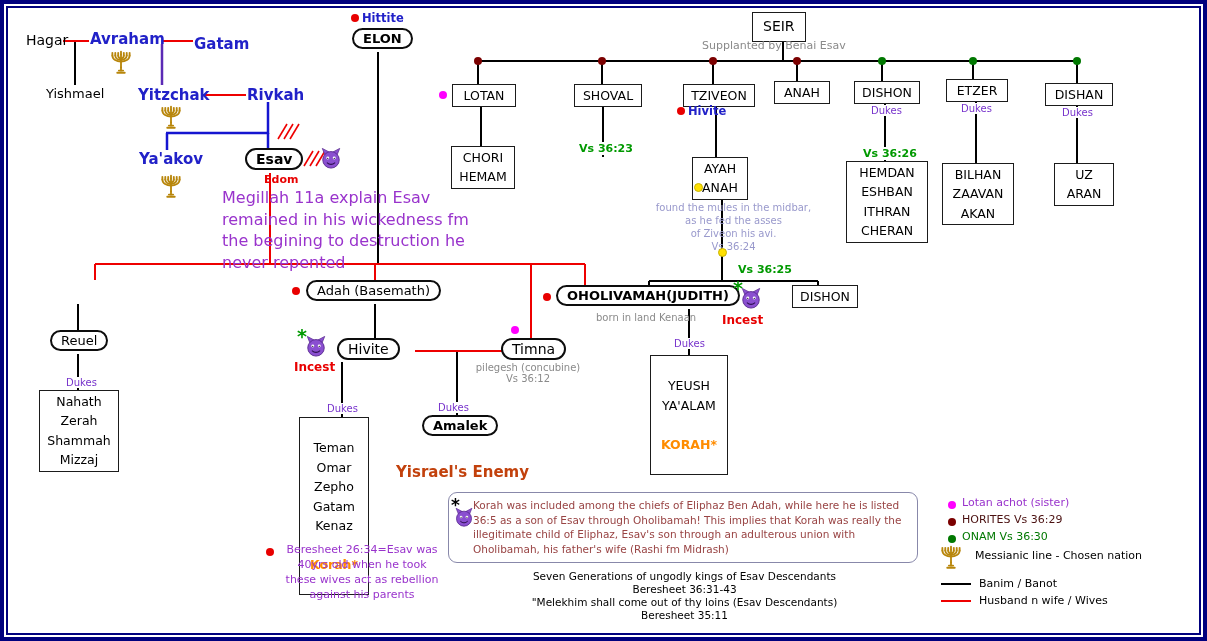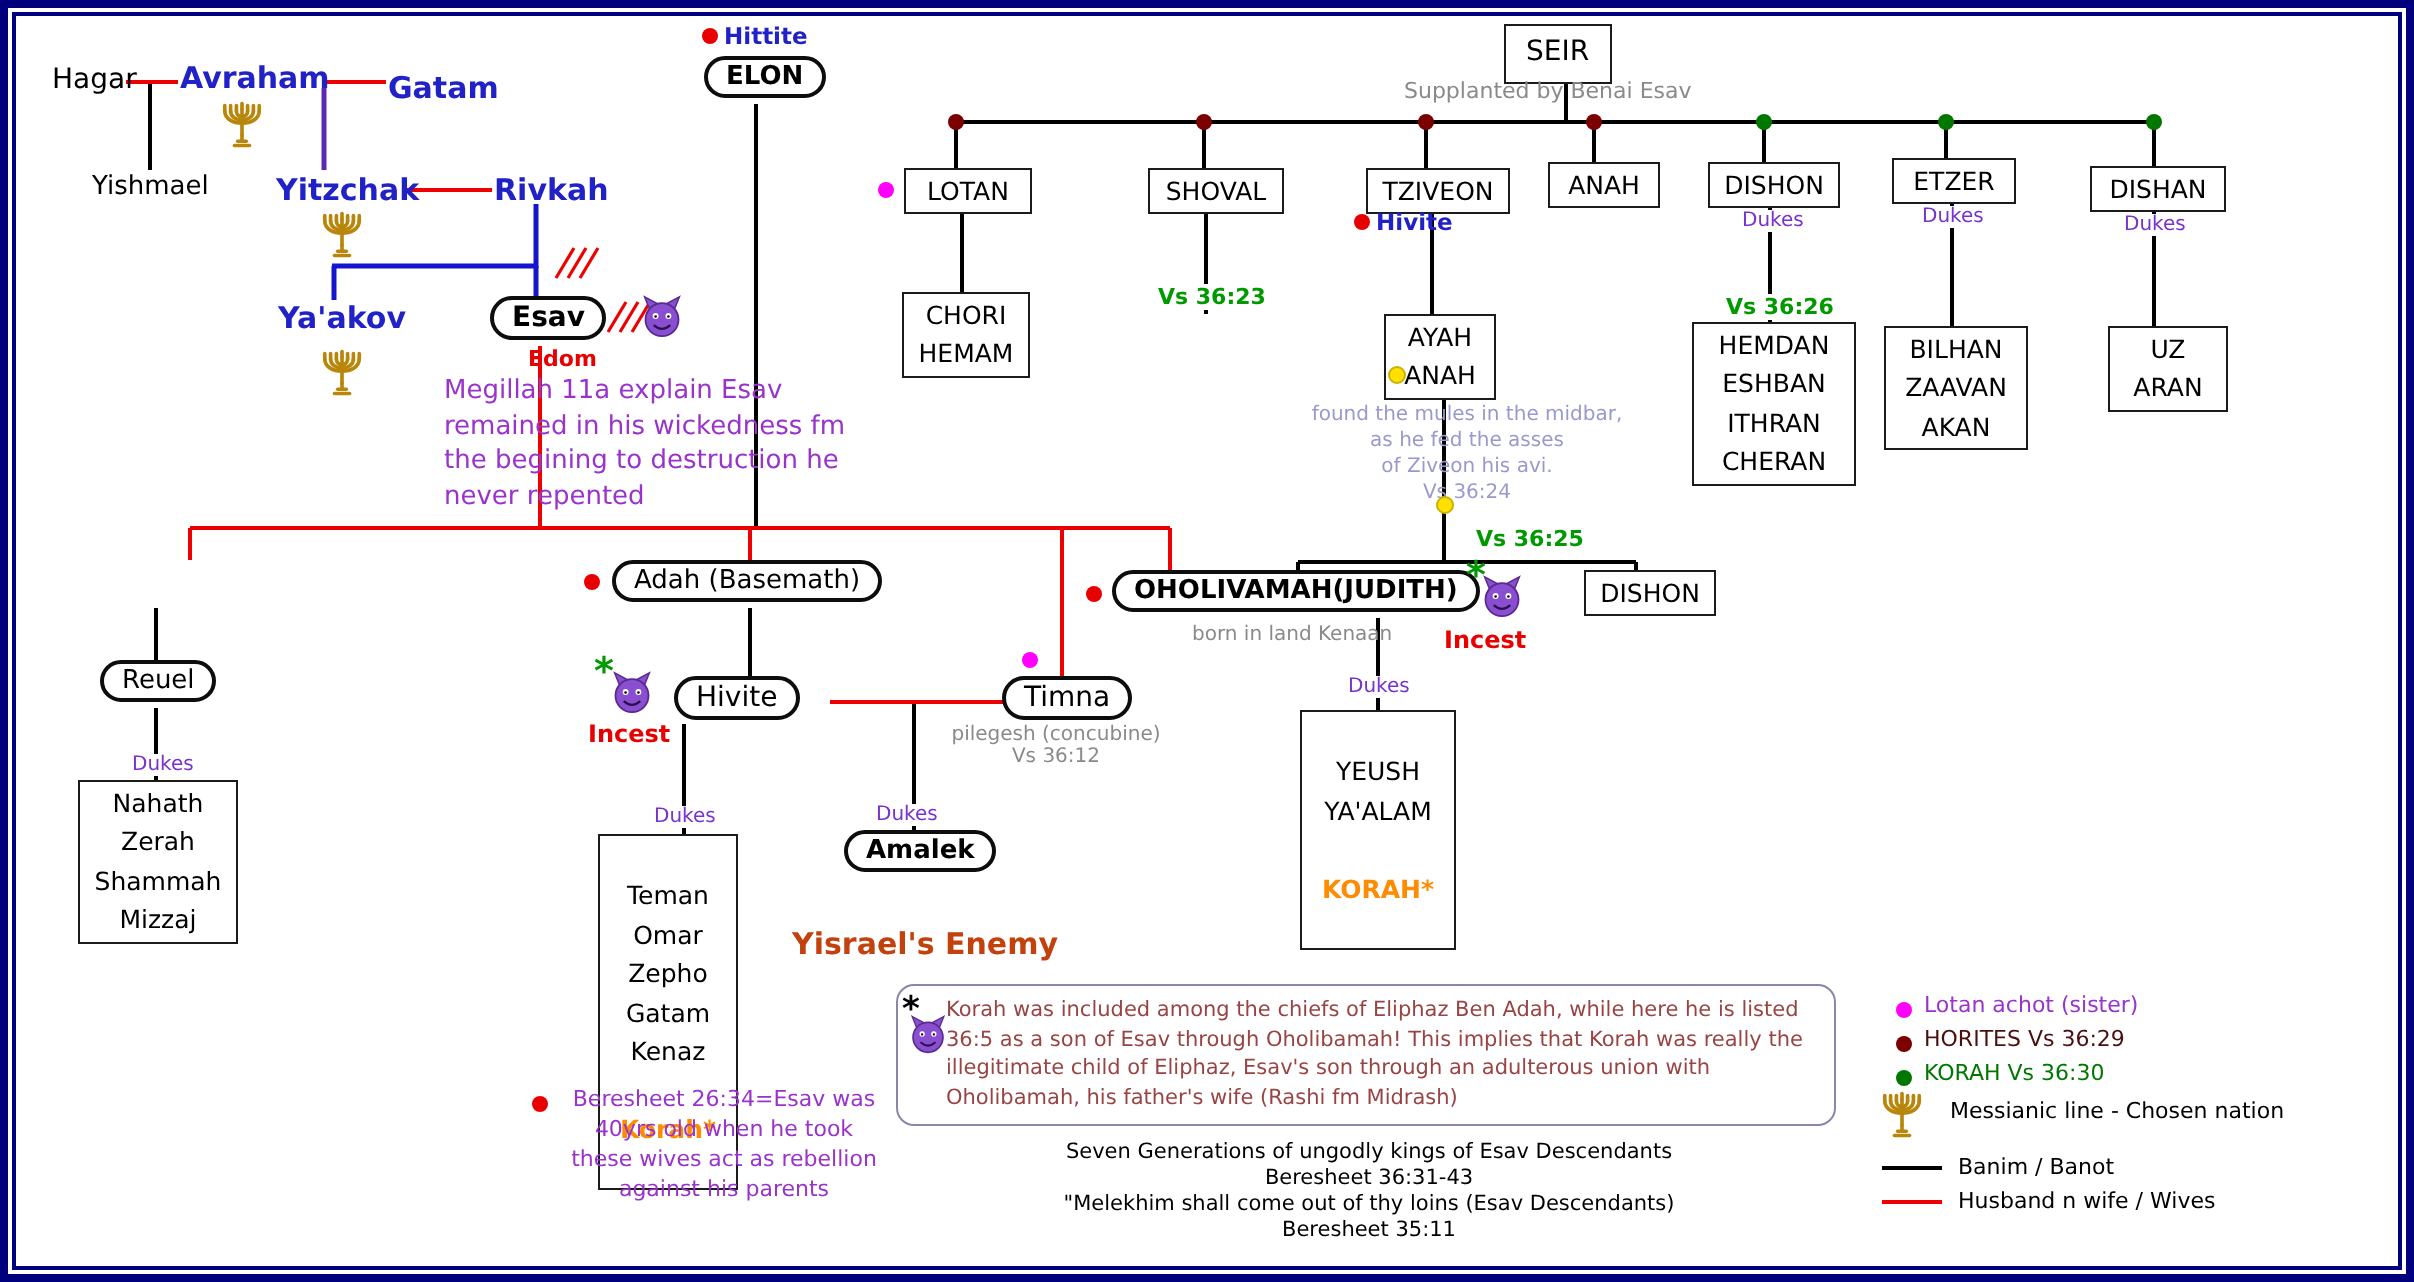--- a/index.html
+++ b/index.html
@@ -7,21 +7,21 @@
     font-family:"DejaVu Sans","Liberation Sans",sans-serif;color:#000;
     box-shadow: inset 0 0 0 4px #00007E, inset 0 0 0 6px #ffffff, inset 0 0 0 8px #00007E;}
   .a{position:absolute;}
   .box{position:absolute;border:1px solid #1b1b1b;background:#fff;text-align:center;
        font-size:12.5px;color:#000;line-height:1.55;padding:1px 3px;white-space:pre-line;}
   .oval{position:absolute;border:2px solid #0d0d0d;border-radius:13px;background:#fff;
         text-align:right;font-size:13px;color:#000;padding:1px 9px;white-space:nowrap;}
   .bname{position:absolute;color:#2121C8;font-weight:bold;font-size:15px;white-space:nowrap;}
   .bname-sm{position:absolute;color:#2121C8;font-weight:bold;font-size:11.5px;white-space:nowrap;}
   .plain{position:absolute;font-size:13px;color:#000;white-space:nowrap;}
-  .purple{position:absolute;color:#9933CC;font-size:13px;line-height:1.35;white-space:pre-line;}
+  .purple{position:absolute;color:#9933CC;font-size:16px;line-height:1.35;white-space:pre-line;}
   .lav{position:absolute;color:#9999CC;font-size:10px;line-height:1.3;white-space:pre-line;text-align:center;}
   .gray{position:absolute;color:#8a8a8a;font-size:10px;white-space:pre-line;text-align:center;}
   .dukes{position:absolute;color:#7733CC;font-size:10px;background:#fff;padding:0 2px;white-space:nowrap;}
   .vs{position:absolute;color:#009900;font-weight:bold;font-size:11px;background:#fff;padding:0 2px;white-space:nowrap;}
   .redb{position:absolute;color:#E80000;font-weight:bold;font-size:12px;white-space:nowrap;}
   .orange{color:#FF8C00;font-weight:bold;display:block;}
   .blockspan{display:block;white-space:pre-line;}
   .dot{position:absolute;width:8px;height:8px;border-radius:50%;}
   .legend-txt{position:absolute;font-size:11px;color:#000;white-space:nowrap;}
   .star{position:absolute;font-weight:bold;font-size:19px;line-height:1;}
@@ -280,21 +280,21 @@
   <div class="a" style="left:512px;top:570px;width:345px;font-size:10.5px;color:#000;text-align:center;white-space:pre-line;line-height:1.25">Seven Generations of ungodly kings of Esav Descendants
 Beresheet 36:31-43
 "Melekhim shall come out of thy loins (Esav Descendants)
 Beresheet 35:11</div>
 
   <div class="dot" style="left:948px;top:501px;background:#FF00FF"></div>
   <div class="a" style="left:962px;top:496px;font-size:11px;color:#9933CC;white-space:nowrap">Lotan achot (sister)</div>
   <div class="dot" style="left:948px;top:518px;background:#7B0000"></div>
   <div class="a" style="left:962px;top:513px;font-size:11px;color:#4A1010;white-space:nowrap">HORITES  Vs 36:29</div>
   <div class="dot" style="left:948px;top:535px;background:#007800"></div>
-  <div class="a" style="left:962px;top:530px;font-size:11px;color:#007800;white-space:nowrap">KORAH Vs 36:30</div>
+  <div class="a" style="left:962px;top:530px;font-size:11px;color:#007800;white-space:nowrap">ONAM Vs 36:30</div>
   <svg class="a" style="left:938px;top:543px" width="26" height="28">
       <use href="#menorah"></use>
     </svg>
   <div class="legend-txt" style="left:975px;top:549px">Messianic line - Chosen nation</div>
   <div class="legend-txt" style="left:979px;top:577px">Banim / Banot</div>
   <div class="legend-txt" style="left:979px;top:594px">Husband n wife / Wives</div>
 
 </div>
 
 </body></html>

